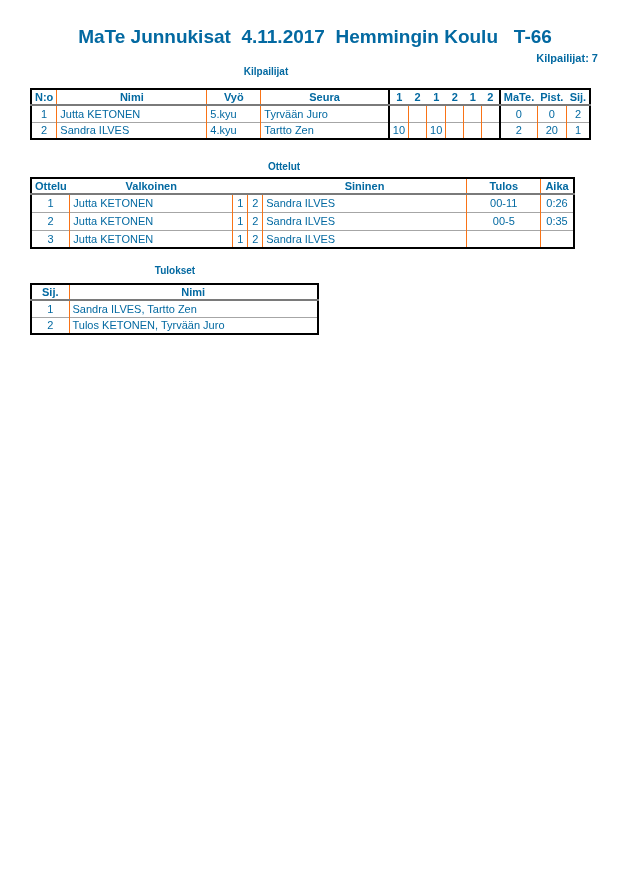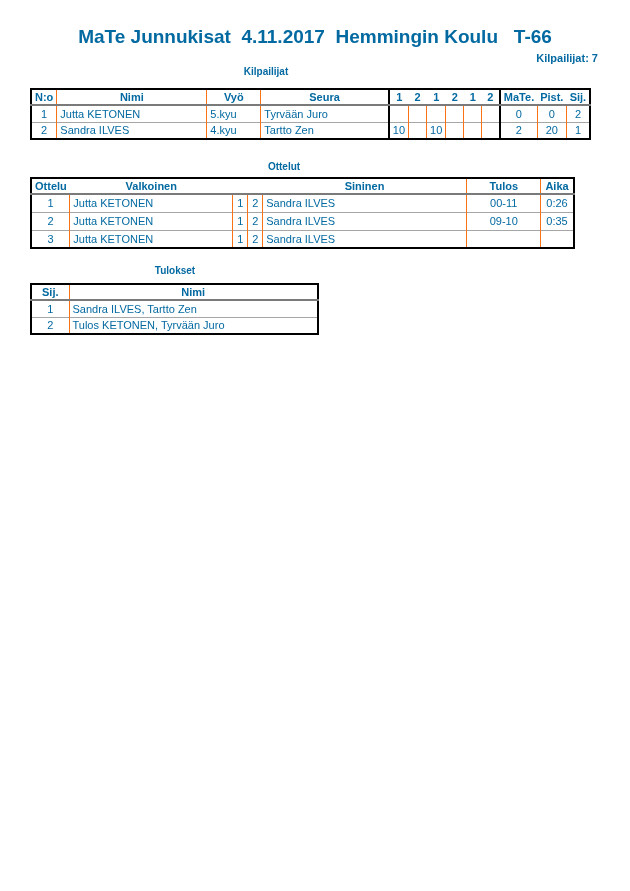--- a/index.html
+++ b/index.html
@@ -159,21 +159,21 @@
         <td class="l vl">Sandra ILVES</td>
         <td class="c vl">00-11</td>
         <td class="c vl">0:26</td>
       </tr>
       <tr>
         <td class="c">2</td>
         <td class="l vl">Jutta KETONEN</td>
         <td class="c vl">1</td>
         <td class="c vl">2</td>
         <td class="l vl">Sandra ILVES</td>
-        <td class="c vl">09-10</td>
+        <td class="c vl">00-5</td>
         <td class="c vl">0:35</td>
       </tr>
       <tr>
         <td class="c">3</td>
         <td class="l vl">Jutta KETONEN</td>
         <td class="c vl">1</td>
         <td class="c vl">2</td>
         <td class="l vl">Sandra ILVES</td>
         <td class="c vl"></td>
         <td class="c vl"></td>

